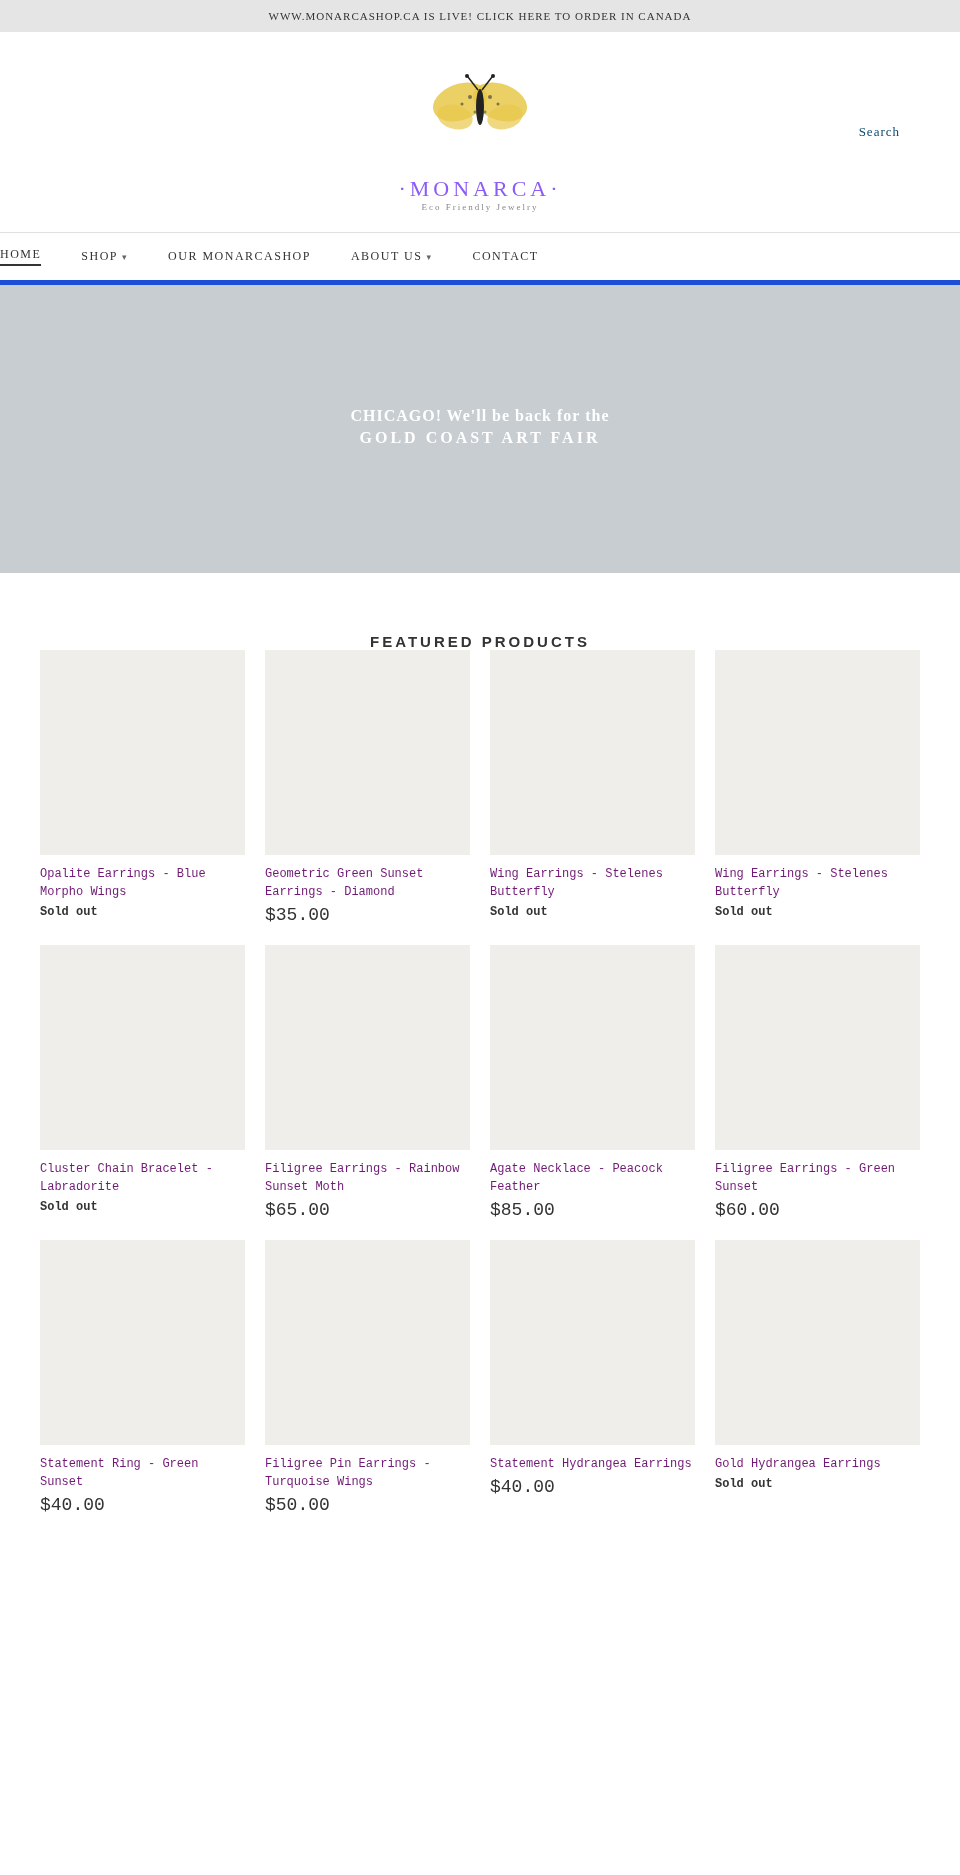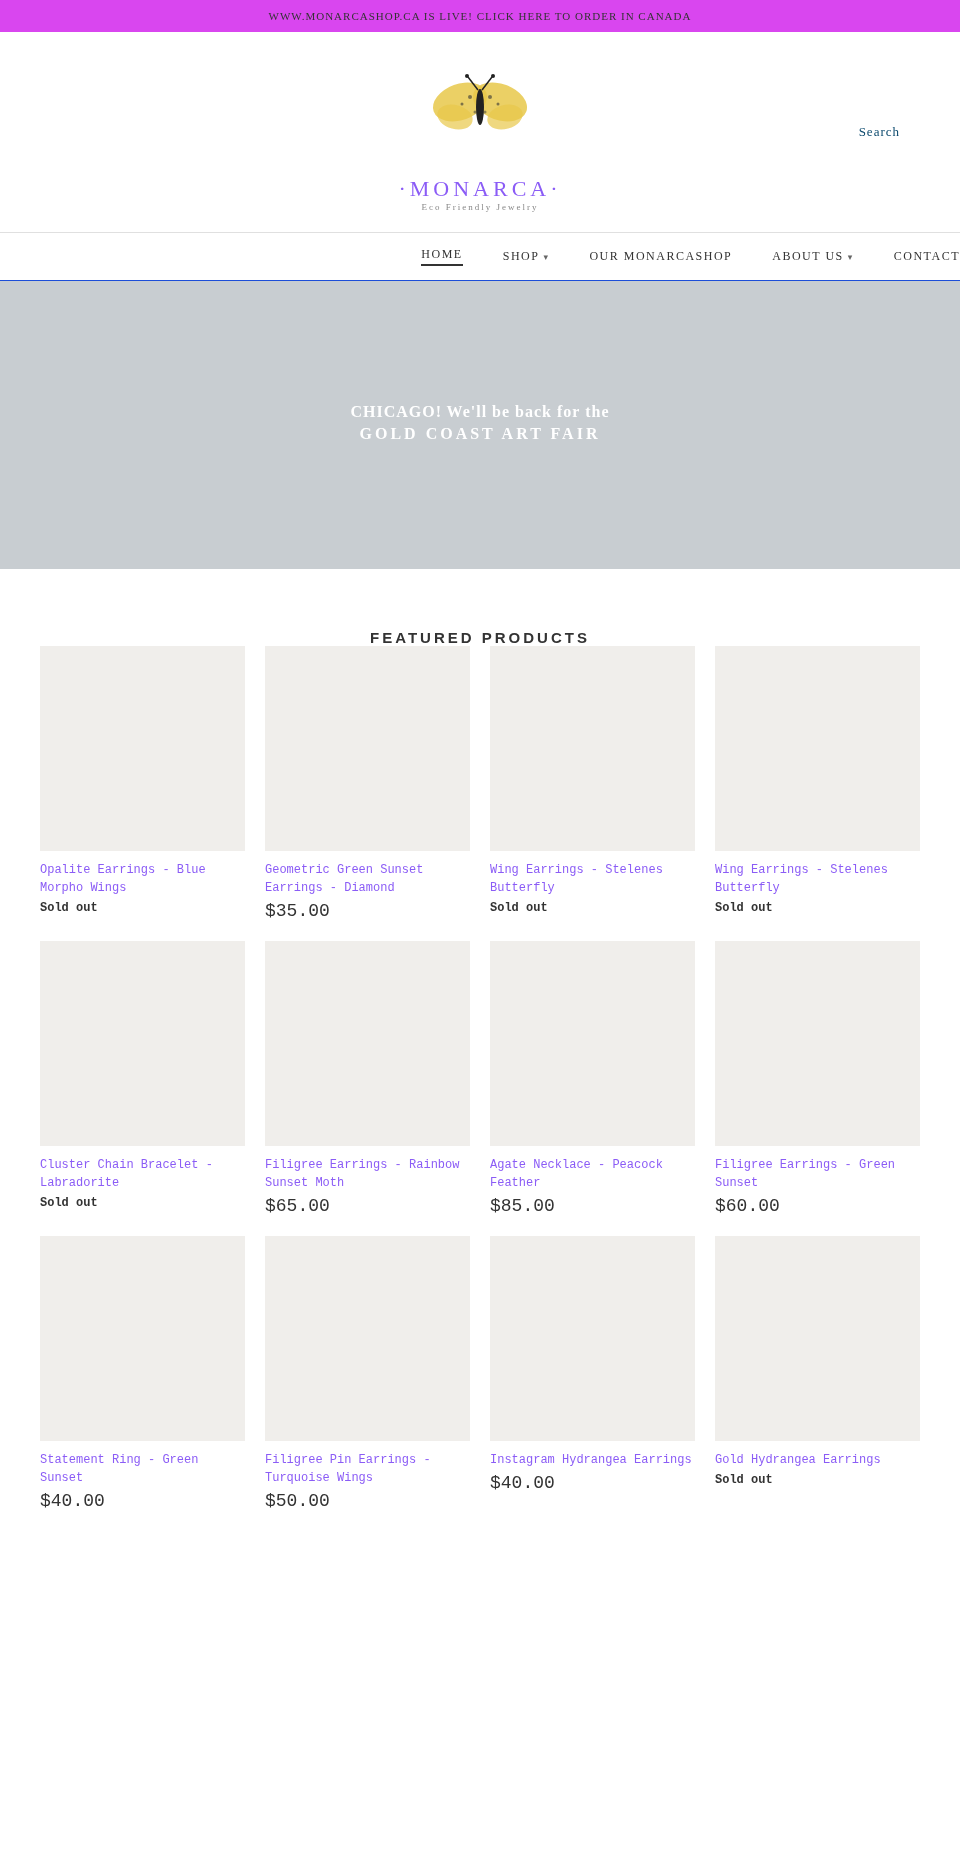--- a/index.html
+++ b/index.html
@@ -1,20 +1,20 @@
 <!DOCTYPE html>
 <html><head>
   <meta charset="utf-8">
   <style>
     * { margin: 0; padding: 0; box-sizing: border-box; }
     body { font-family: 'Georgia', serif; background: #fff; color: #333; width: 960px; }
 
     
     .top-banner {
-      background: #d946ef;
+      background: #e5e5e5;
       text-align: center;
       padding: 10px;
       font-size: 11px;
       letter-spacing: 1px;
       color: #333;
     }
 
     
     .header {
       display: flex;
@@ -51,23 +51,23 @@
       cursor: pointer;
       font-size: 13px;
       letter-spacing: 1px;
       color: #0c4a6e;
       font-family: 'Georgia', serif;
     }
 
     
     nav {
       border-top: 1px solid #e0e0e0;
-      border-bottom: 1px solid #1d4ed8;
+      border-bottom: 5px solid #1d4ed8;
       display: flex;
-      justify-content: flex-end;
+      justify-content: flex-start;
       gap: 40px;
       padding: 14px 0;
     }
     .nav-item {
       font-size: 12px;
       letter-spacing: 1.5px;
       color: #333;
       cursor: pointer;
       text-decoration: none;
       display: flex;
@@ -144,21 +144,21 @@
       cursor: pointer;
     }
     .product-image {
       background: #f0eeeb;
       width: 100%;
       aspect-ratio: 1 / 1;
       margin-bottom: 10px;
     }
     .product-name {
       font-size: 12px;
-      color: #8b5cf6;
+      color: #701a75;
       line-height: 1.5;
       font-family: 'Courier New', monospace;
       margin-bottom: 4px;
     }
     .product-price {
       font-size: 18px;
       color: #333;
       font-family: 'Courier New', monospace;
     }
     .product-sold {
@@ -290,21 +290,21 @@
         <div class="product-name">Statement Ring - Green Sunset</div>
         <div class="product-price">$40.00</div>
       </div>
       <div class="product-card">
         <div class="product-image"></div>
         <div class="product-name">Filigree Pin Earrings - Turquoise Wings</div>
         <div class="product-price">$50.00</div>
       </div>
       <div class="product-card">
         <div class="product-image"></div>
-        <div class="product-name">Instagram Hydrangea Earrings</div>
+        <div class="product-name">Statement Hydrangea Earrings</div>
         <div class="product-price">$40.00</div>
       </div>
       <div class="product-card">
         <div class="product-image"></div>
         <div class="product-name">Gold Hydrangea Earrings</div>
         <div class="product-sold">Sold out</div>
       </div>
     </div>
 </section>
 

